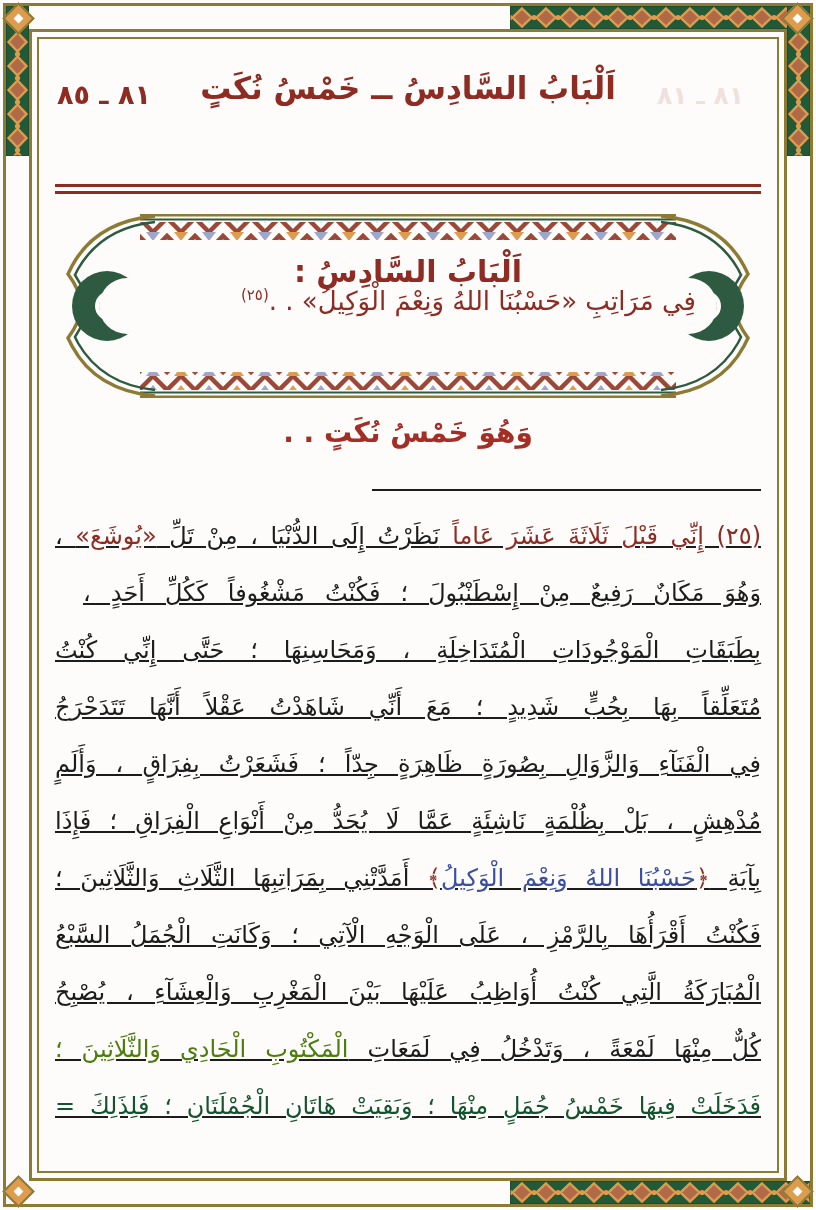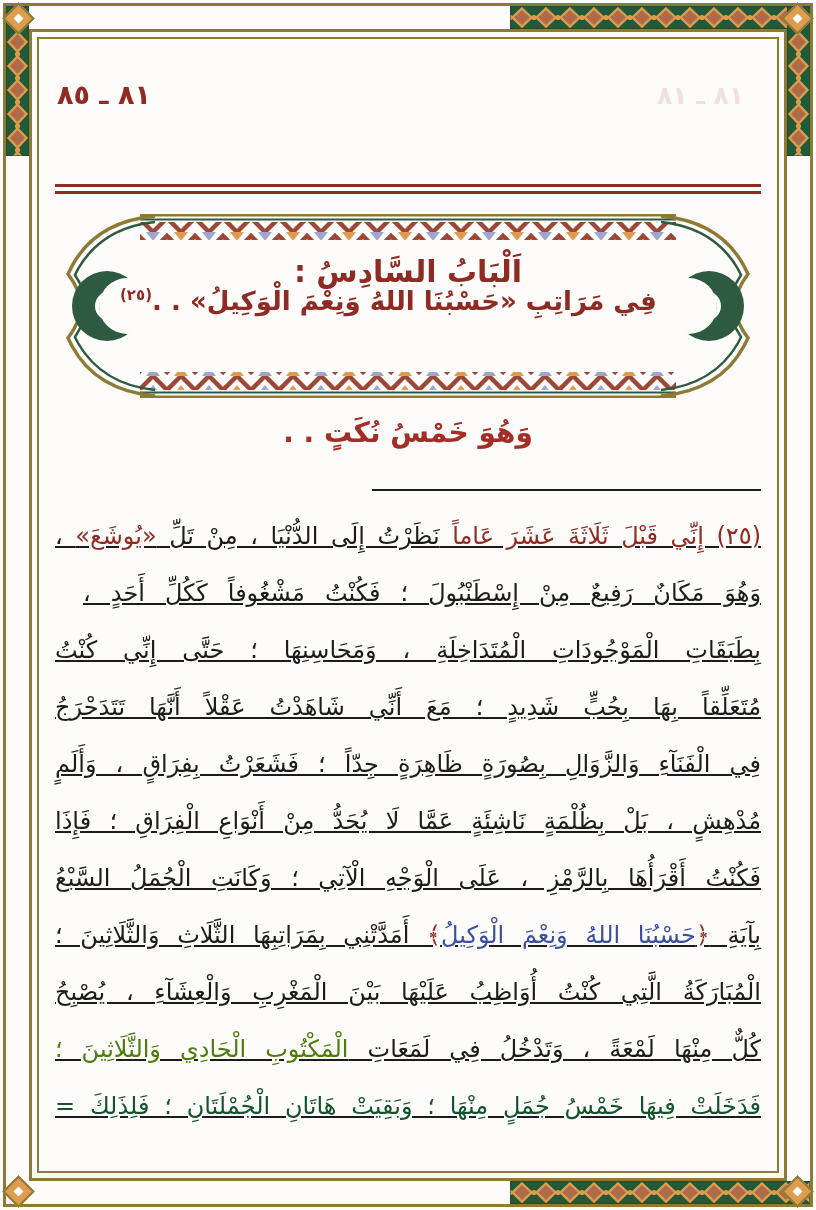--- a/index.html
+++ b/index.html
@@ -24,22 +24,22 @@
              font-size:31px;font-weight:bold;}
   .hdr-pages{position:absolute;left:57px;top:79px;font-size:27px;font-weight:bold;direction:rtl;}
   .hdr-ghost{position:absolute;right:72px;top:81px;font-size:25px;font-weight:bold;
              color:var(--ghost);direction:rtl;}
   .dbl-rule{position:absolute;left:55px;width:706px;top:184px;height:4px;
             border-top:3.5px solid var(--red);border-bottom:3.5px solid var(--red);}
   
   .cartouche{position:absolute;left:55px;top:214px;width:706px;height:184px;}
   .ban1{position:absolute;left:150px;right:150px;top:224px;text-align:center;
         font-size:30px;font-weight:bold;margin-top:30px;}
-  .ban2{position:absolute;left:120px;right:120px;top:286px;text-align:left;
-        font-size:26px;font-weight:bold;direction:rtl;}
+  .ban2{position:absolute;left:120px;right:120px;top:286px;text-align:right;
+        font-size:26px;font-weight:normal;direction:rtl;}
   .ban2 sup{font-size:15px;}
   .subtitle{position:absolute;left:0;right:0;top:416px;text-align:center;
             font-size:28px;font-weight:bold;color:var(--red_bright);}
   
   .fn-rule{position:absolute;left:372px;width:389px;top:489px;border-top:2.5px solid var(--ink);}
   .fn-body{position:absolute;left:55px;right:55px;top:508px;direction:rtl;}
   .bline{height:57px;line-height:57px;font-size:24px;color:var(--ink);
          text-align:justify;text-align-last:justify;white-space:nowrap;text-decoration:underline;}
 </style>
 </head>
@@ -102,20 +102,21 @@
   <div class="corner c-tr">
       <i></i>
     </div>
   <div class="corner c-bl">
       <i></i>
     </div>
   <div class="corner c-br">
       <i></i>
     </div>
 
+  <div class="hdr-title t-red">اَلْبَابُ السَّادِسُ ــ خَمْسُ نُكَتٍ</div>
   <div class="hdr-pages t-red">٨١ ـ ٨٥</div>
   <div class="hdr-ghost">٨١ ـ ٨١</div>
   <div class="dbl-rule"></div>
 
   <svg class="cartouche" viewBox="0 0 706 184">
     <defs>
       <pattern id="zz-top" width="56" height="18" patternUnits="userSpaceOnUse">
         <rect width="56" height="18" fill="#fdfcfa"></rect>
         <path d="M-14,18 L0,4 L14,18 M14,18 L28,4 L42,18 M42,18 L56,4 L70,18" fill="none" stroke="#9d4737" stroke-width="4.5"></path>
         <path d="M7,0 L14,9 L21,0 Z" fill="#dd9c4e"></path>
@@ -159,20 +160,20 @@
   <div class="subtitle">وَهُوَ خَمْسُ نُكَتٍ . .</div>
 
   <div class="fn-rule"></div>
   <div class="fn-body">
       <div class="bline"><span style="color: rgb(142, 43, 35);">(٢٥) إِنِّي قَبْلَ ثَلَاثَةَ عَشَرَ عَاماً </span><span style="color: rgb(28, 28, 28);">نَظَرْتُ إِلَى الدُّنْيَا ، مِنْ تَلِّ </span><span style="color: rgb(142, 43, 35);">«يُوشَعَ»</span><span style="color: rgb(28, 28, 28);"> ،</span></div>
       <div class="bline"><span style="color: rgb(28, 28, 28); margin-left: 28px;">وَهُوَ مَكَانٌ رَفِيعٌ مِنْ إِسْطَنْبُولَ ؛ فَكُنْتُ مَشْغُوفاً كَكُلِّ أَحَدٍ ،</span></div>
       <div class="bline"><span style="color: rgb(28, 28, 28);">بِطَبَقَاتِ الْمَوْجُودَاتِ الْمُتَدَاخِلَةِ ، وَمَحَاسِنِهَا ؛ حَتَّى إِنِّي كُنْتُ</span></div>
       <div class="bline"><span style="color: rgb(28, 28, 28);">مُتَعَلِّقاً بِهَا بِحُبٍّ شَدِيدٍ ؛ مَعَ أَنِّي شَاهَدْتُ عَقْلاً أَنَّهَا تَتَدَحْرَجُ</span></div>
       <div class="bline"><span style="color: rgb(28, 28, 28);">فِي الْفَنَآءِ وَالزَّوَالِ بِصُورَةٍ ظَاهِرَةٍ جِدّاً ؛ فَشَعَرْتُ بِفِرَاقٍ ، وَأَلَمٍ</span></div>
       <div class="bline"><span style="color: rgb(28, 28, 28);">مُدْهِشٍ ، بَلْ بِظُلْمَةٍ نَاشِئَةٍ عَمَّا لَا يُحَدُّ مِنْ أَنْوَاعِ الْفِرَاقِ ؛ فَإِذَا</span></div>
+      <div class="bline"><span style="color: rgb(28, 28, 28);">بِآيَةِ </span><span style="color: rgb(142, 43, 35);">﴿</span><span style="color: rgb(59, 79, 160);">حَسْبُنَا اللهُ وَنِعْمَ الْوَكِيلُ</span><span style="color: rgb(142, 43, 35);">﴾</span><span style="color: rgb(28, 28, 28);"> أَمَدَّتْنِي بِمَرَاتِبِهَا الثَّلَاثِ وَالثَّلَاثِينَ ؛</span></div>
       <div class="bline"><span style="color: rgb(28, 28, 28);">فَكُنْتُ أَقْرَأُهَا بِالرَّمْزِ ، عَلَى الْوَجْهِ الْآتِي ؛ وَكَانَتِ الْجُمَلُ السَّبْعُ</span></div>
-      <div class="bline"><span style="color: rgb(28, 28, 28);">بِآيَةِ </span><span style="color: rgb(142, 43, 35);">﴿</span><span style="color: rgb(59, 79, 160);">حَسْبُنَا اللهُ وَنِعْمَ الْوَكِيلُ</span><span style="color: rgb(142, 43, 35);">﴾</span><span style="color: rgb(28, 28, 28);"> أَمَدَّتْنِي بِمَرَاتِبِهَا الثَّلَاثِ وَالثَّلَاثِينَ ؛</span></div>
       <div class="bline"><span style="color: rgb(28, 28, 28);">الْمُبَارَكَةُ الَّتِي كُنْتُ أُوَاظِبُ عَلَيْهَا بَيْنَ الْمَغْرِبِ وَالْعِشَآءِ ، يُصْبِحُ</span></div>
       <div class="bline"><span style="color: rgb(28, 28, 28);">كُلٌّ مِنْهَا لَمْعَةً ، وَتَدْخُلُ فِي لَمَعَاتِ </span><span style="color: #4d7c0f;">الْمَكْتُوبِ الْحَادِي وَالثَّلَاثِينَ ؛</span></div>
       <div class="bline"><span style="color: #14532d; margin-top: 15px;">فَدَخَلَتْ فِيهَا خَمْسُ جُمَلٍ مِنْهَا ؛ وَبَقِيَتْ هَاتَانِ الْجُمْلَتَانِ ؛ فَلِذَلِكَ =</span></div>
     </div>
 
 </div>
 
 </body></html>

